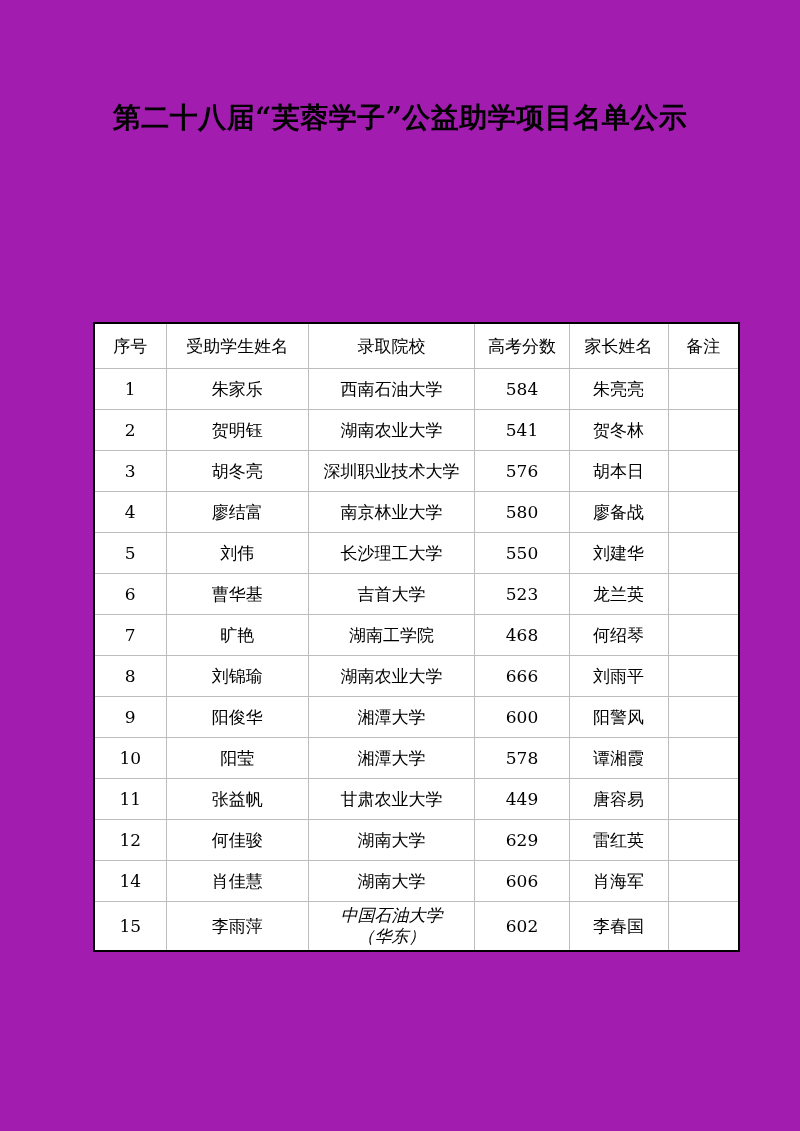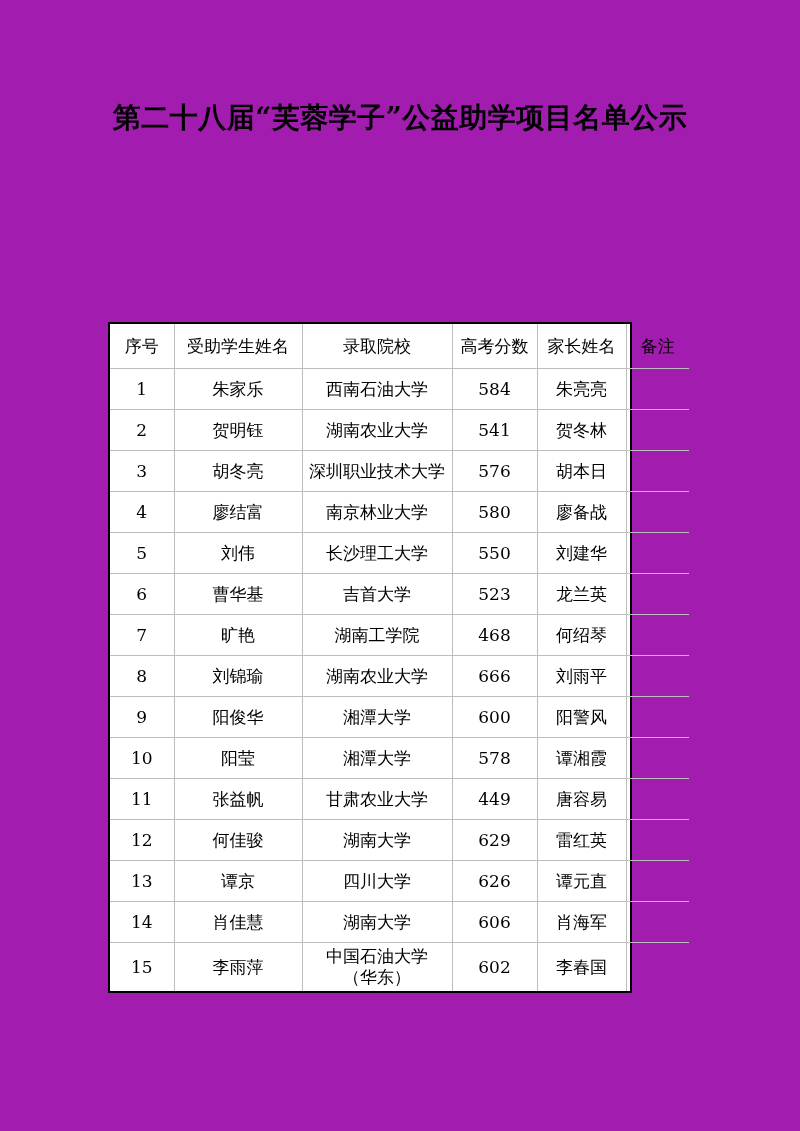--- a/index.html
+++ b/index.html
@@ -55,23 +55,23 @@
     text-align: justify;
     text-justify: inter-ideograph;
     text-indent: 42px;
     color: #000;
     margin: 0;
   }
 
   
   .table-wrap {
     position: absolute;
-    left: 108px;
+    left: 93px;
     top: 322px;
-    width: 524px;
+    width: 647px;
     border: 2px solid #000000;
     box-sizing: border-box;
     background: #fff;
   }
   table.roster {
     width: 100%;
     border-collapse: collapse;
     table-layout: fixed;
     font-family: "DejaVu Serif", "Liberation Serif", serif;
     font-size: 17px;
@@ -102,20 +102,21 @@
   }
   table.roster td.idx,
   table.roster td.score {
     font-family: "DejaVu Serif", "Liberation Serif", serif;
     font-size: 17px;
   }
   table.roster td.school-multi {
     line-height: 21px;
     padding: 0 2px;
     height: 48px;
+    font-style: italic;
   }
   table.roster td.school-multi .ln {
     display: block;
   }
   table.roster td.note { }
 
   
   table.roster tr > *:first-child { border-left: none; }
   table.roster tr > *:last-child  { border-right: none; }
   table.roster thead tr > th { border-top: none; }
@@ -240,28 +241,20 @@
           </tr>
           <tr>
             <td class="idx">12</td>
             <td class="name">何佳骏</td>
             <td class="school">湖南大学</td>
             <td class="score">629</td>
             <td class="parent">雷红英</td>
             <td class="note"></td>
           </tr>
           <tr>
-            <td class="idx">13</td>
-            <td class="name">谭京</td>
-            <td class="school">四川大学</td>
-            <td class="score">626</td>
-            <td class="parent">谭元直</td>
-            <td class="note"></td>
-          </tr>
-          <tr>
             <td class="idx">14</td>
             <td class="name">肖佳慧</td>
             <td class="school">湖南大学</td>
             <td class="score">606</td>
             <td class="parent">肖海军</td>
             <td class="note"></td>
           </tr>
           <tr>
             <td class="idx">15</td>
             <td class="name">李雨萍</td>

